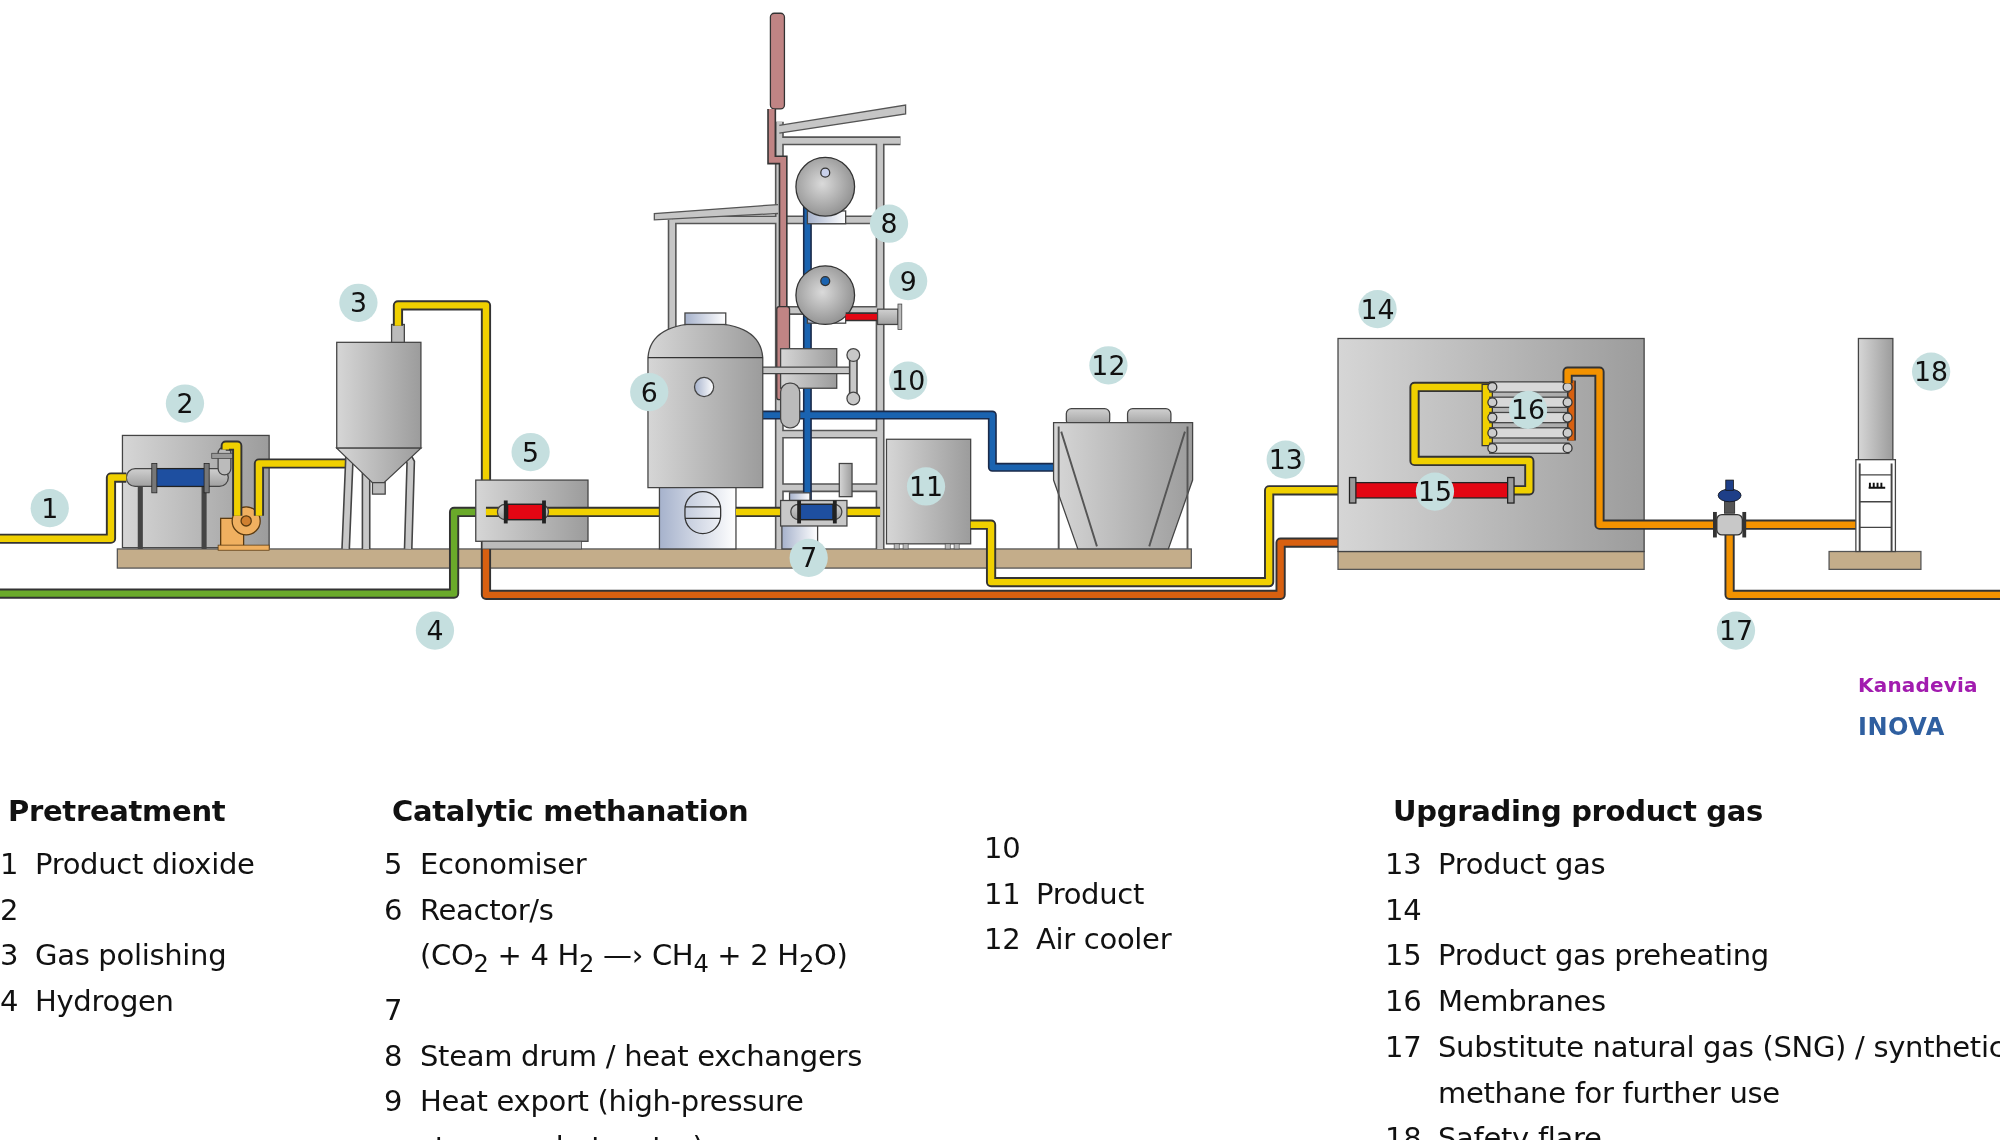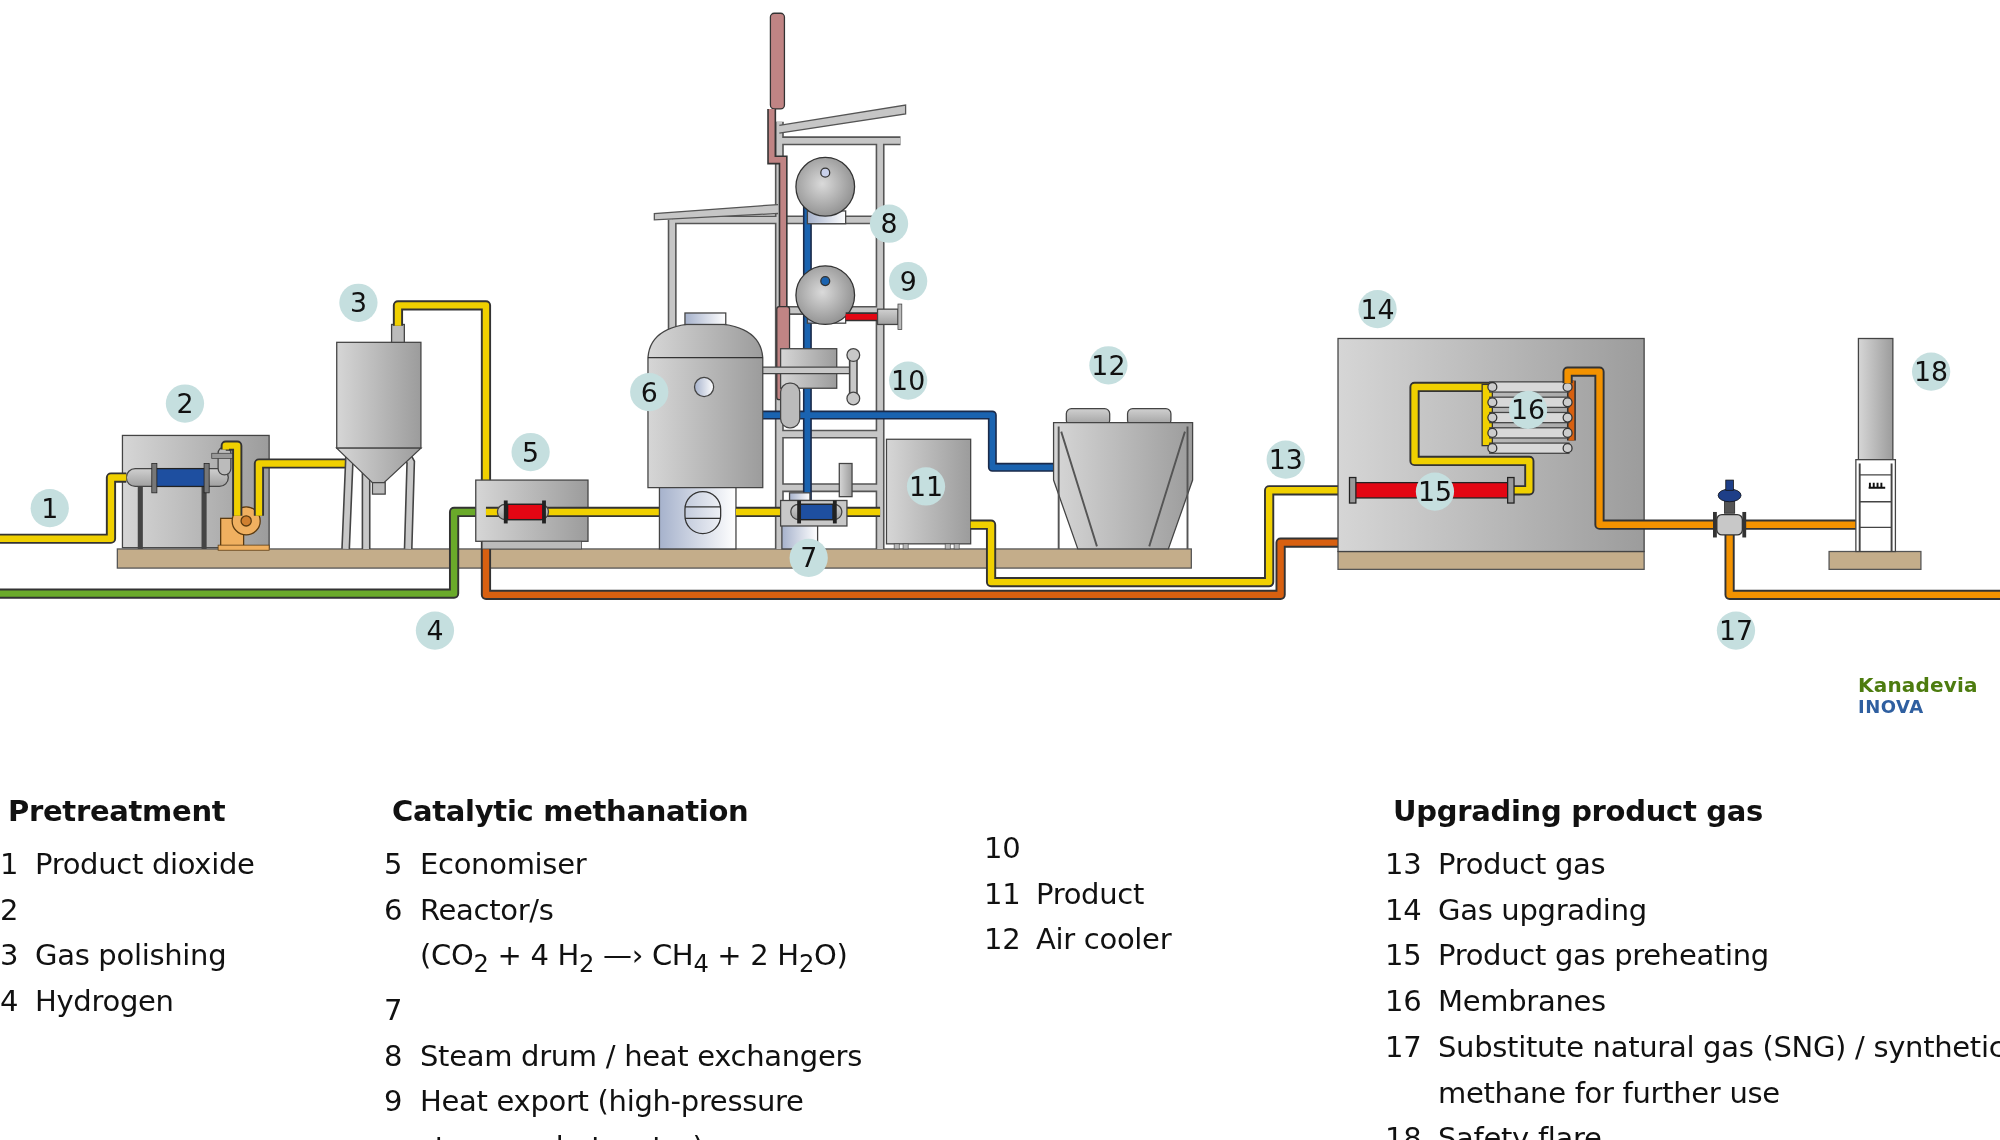--- a/index.html
+++ b/index.html
@@ -15,22 +15,22 @@
   .legend .cont { display: block; }
   #col1 { left: 0px; }
   #col1 .num { width: 35px; }
   #col2 { left: 384px; }
   #col2 .num { width: 36px; }
   #col3 { left: 984px; top: 826px; }
   #col3 .num { width: 52px; }
   #col4 { left: 1385px; }
   #col4 .num { width: 53px; }
   .logo { position: absolute; left: 1858px; top: 674px; font-family: "DejaVu Sans", sans-serif; font-weight: bold; line-height: 22px; }
-  .logo .l1 { color: #4d7c0f; font-size: 20px; letter-spacing: 0.2px; }
-  .logo .l2 { color: #2f5fa0; font-size: 18px; letter-spacing: 0.5px; }
+  .logo .l1 { color: #a21caf; font-size: 20px; letter-spacing: 0.2px; }
+  .logo .l2 { color: #2f5fa0; font-size: 24px; letter-spacing: 0.5px; margin-top: 20px; }
 </style>
 </head>
 <body>
 
 <svg id="diagram" viewBox="0 0 1568 893" xmlns="http://www.w3.org/2000/svg">
   <defs>
     <linearGradient id="metal" x1="0" x2="1" y1="0" y2="0">
       <stop offset="0" stop-color="#d6d6d6"></stop>
       <stop offset="1" stop-color="#9c9c9c"></stop>
     </linearGradient>
@@ -386,21 +386,20 @@
 </div>
 
 <div class="legend" id="col4">
   <div class="heading">Upgrading product gas</div>
   <div class="row">
       <span class="num">13</span>
       <span class="lbl">Product gas</span>
     </div>
   <div class="row">
       <span class="num">14</span>
-      <span class="lbl">Gas upgrading</span>
     </div>
   <div class="row">
       <span class="num">15</span>
       <span class="lbl">Product gas preheating</span>
     </div>
   <div class="row">
       <span class="num">16</span>
       <span class="lbl">Membranes</span>
     </div>
   <div class="row">

